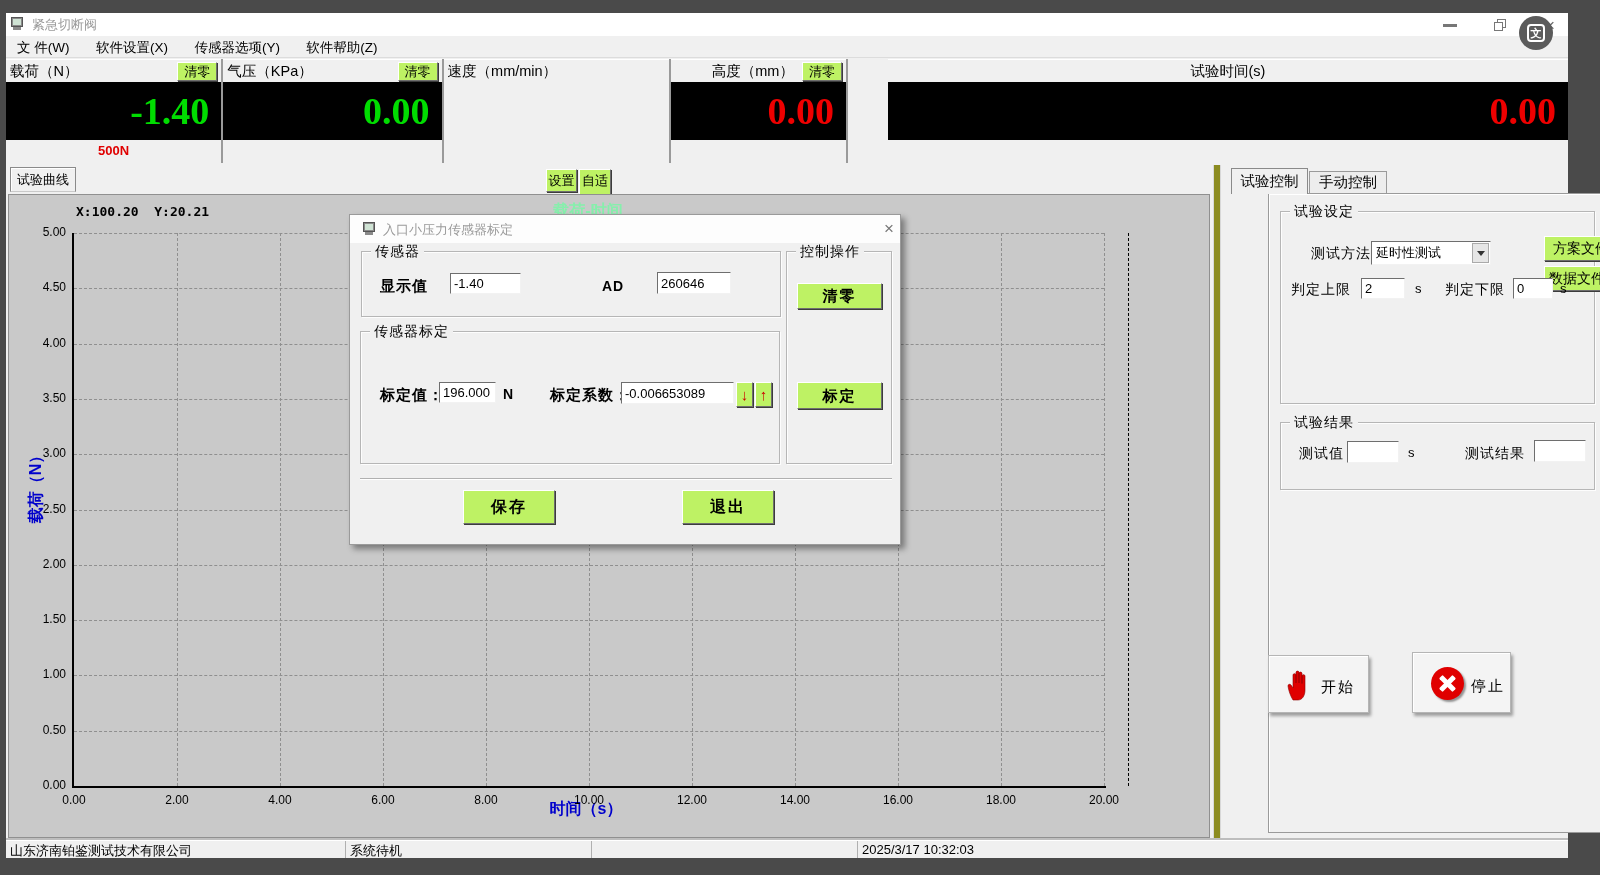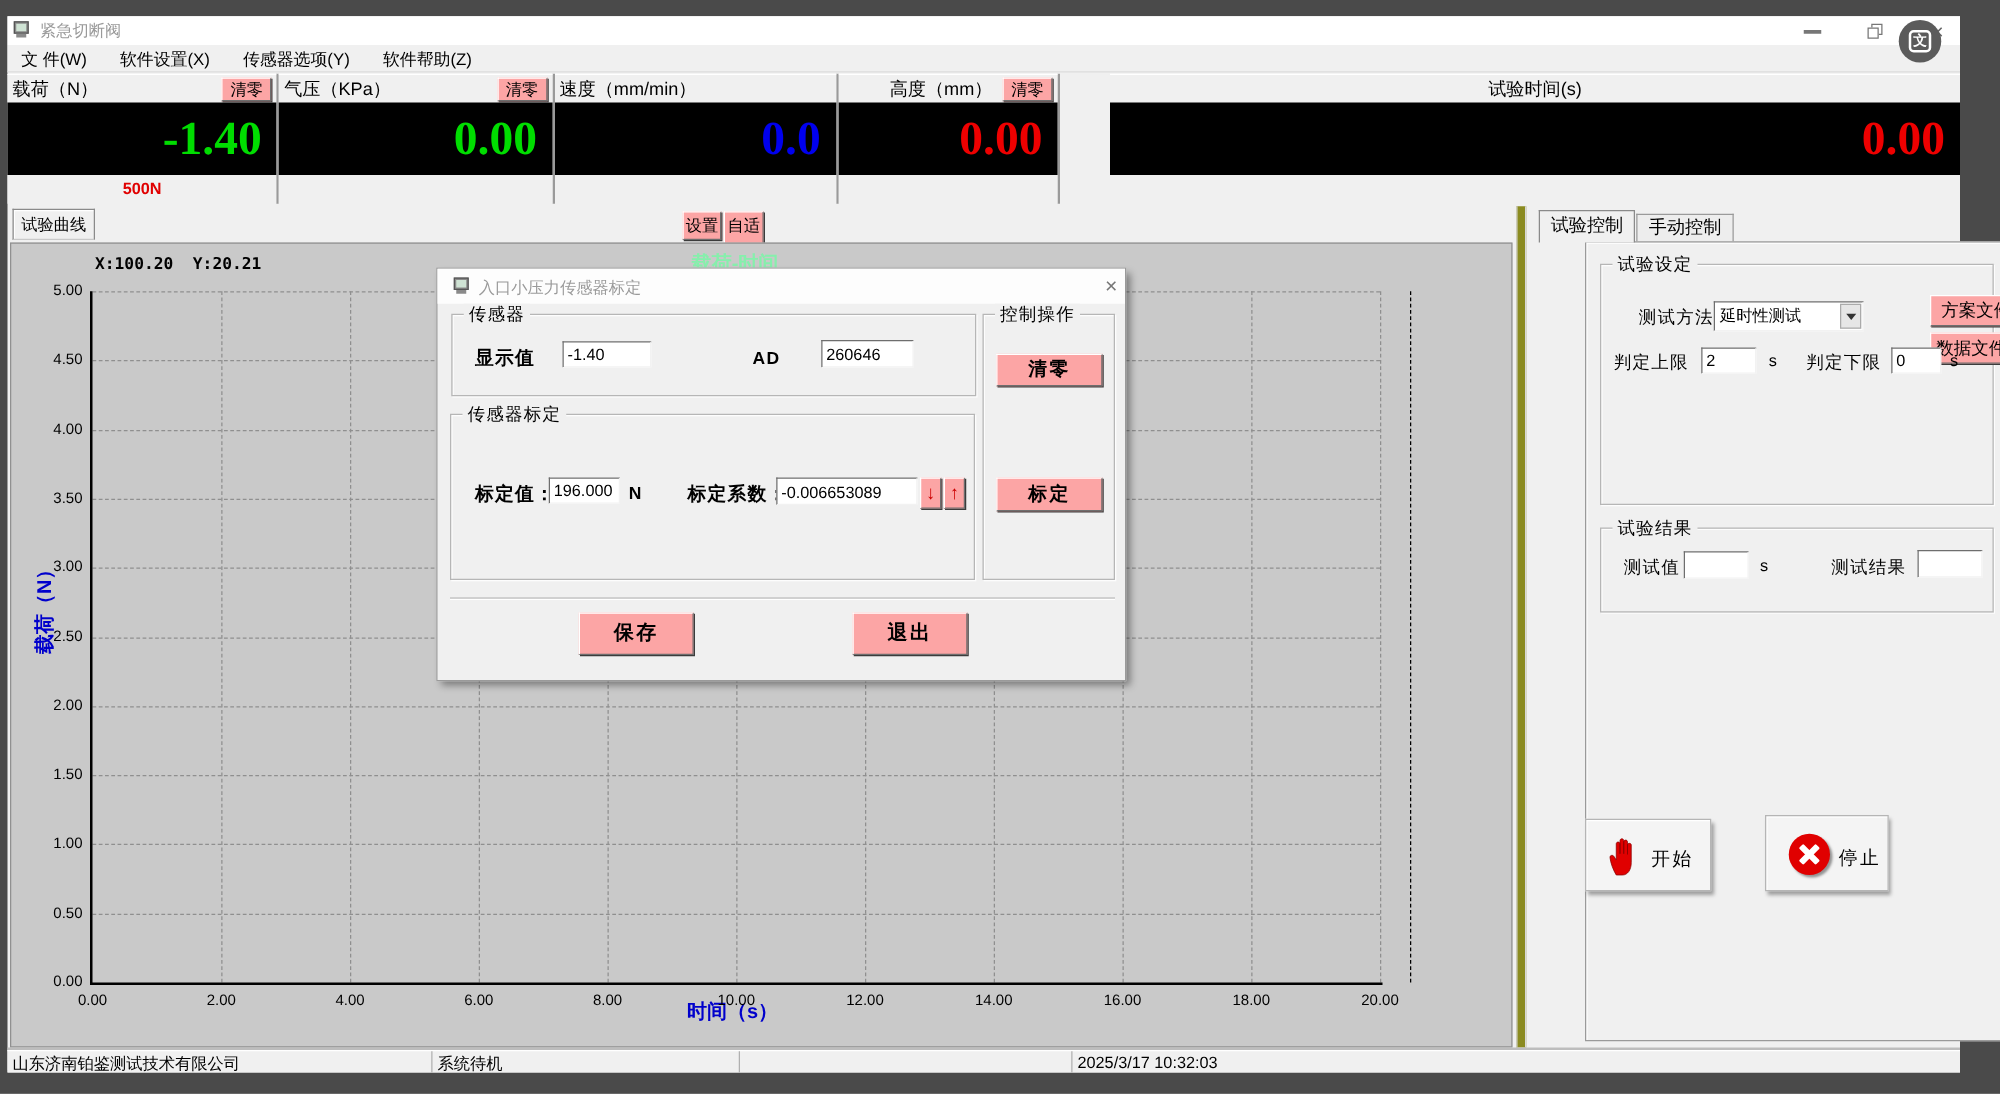--- a/index.html
+++ b/index.html
@@ -34,21 +34,21 @@
   #menu-bar span { display:inline-block; padding:3px 11px 0 11px; font-size:13.5px; }
 
   
   #gauge-strip { left:6px; top:59px; width:1562px; height:104px; display:flex; }
   .gauge { position:relative; height:104px; border-right:2px solid #9a9a9a; }
   .gauge:last-child { border-right:none;margin-left:40px; }
   .g-head { height:23px; background:#f0f0f0; border-top:1px solid #fff; display:flex; align-items:center; padding:0 4px; font-size:14.5px; }
   .g-val  { height:58px; background:#000; display:flex; align-items:center; justify-content:flex-end; padding:0 12px;
             font-family:"Liberation Serif", serif; font-weight:bold; font-size:38px; }
   .g-sub  { height:23px; background:#f0f0f0; text-align:center; font-size:13px; font-weight:bold; color:#e00000; padding-top:3px; }
-  .btn3d { background:#fca5a5; border:1px solid; border-color:#ffffff #6e6e6e #6e6e6e #ffffff;
+  .btn3d { background:#bef264; border:1px solid; border-color:#ffffff #6e6e6e #6e6e6e #ffffff;
            box-shadow:1px 1px 0 #3c3c3c; font-size:13px; text-align:center;
            font-family:"Liberation Sans", sans-serif; cursor:default; display:inline-block; }
   .g-clear { width:40px; height:19px; line-height:17px; margin-left:auto; }
 
   
   #curve-tab { left:10px; top:167px; width:66px; height:25px; background:#f0f0f0; border:1px solid #8a8a8a;
                border-bottom-color:#c9c9c9; box-shadow: inset 1px 1px 0 #fff; font-size:13px; text-align:center; line-height:23px; }
   #btn-chart-settings { left:546px; top:169px; width:31px; height:23px; line-height:21px; position:absolute; }
   #btn-chart-autofit  { left:579px; top:169px; width:32px; height:35px; line-height:21px; position:absolute; }
   #chart-region { left:8px; top:194px; width:1202px; height:644px; background:#c9c9c9; border:1px solid #909090; }
@@ -155,21 +155,20 @@
         <span>气压（KPa）</span>
       <span class="btn3d g-clear">清零</span>
       </div>
     <div class="g-val" style="color: rgb(0, 221, 0);">0.00</div>
     <div class="g-sub"></div>
   </div>
   <div class="gauge" style="width:233px">
     <div class="g-head">
         <span>速度（mm/min）</span>
       </div>
-    <div class="g-val" style="color: rgb(0, 0, 238);">0.0</div>
     <div class="g-sub"></div>
   </div>
   <div class="gauge" style="width:182px">
     <div class="g-head" style="justify-content:flex-end;gap:8px;">
       <span>高度（mm）</span>
       <span class="btn3d g-clear" style="margin-left:0">清零</span>
       </div>
     <div class="g-val" style="color: rgb(238, 0, 0);">0.00</div>
     <div class="g-sub"></div>
   </div>

